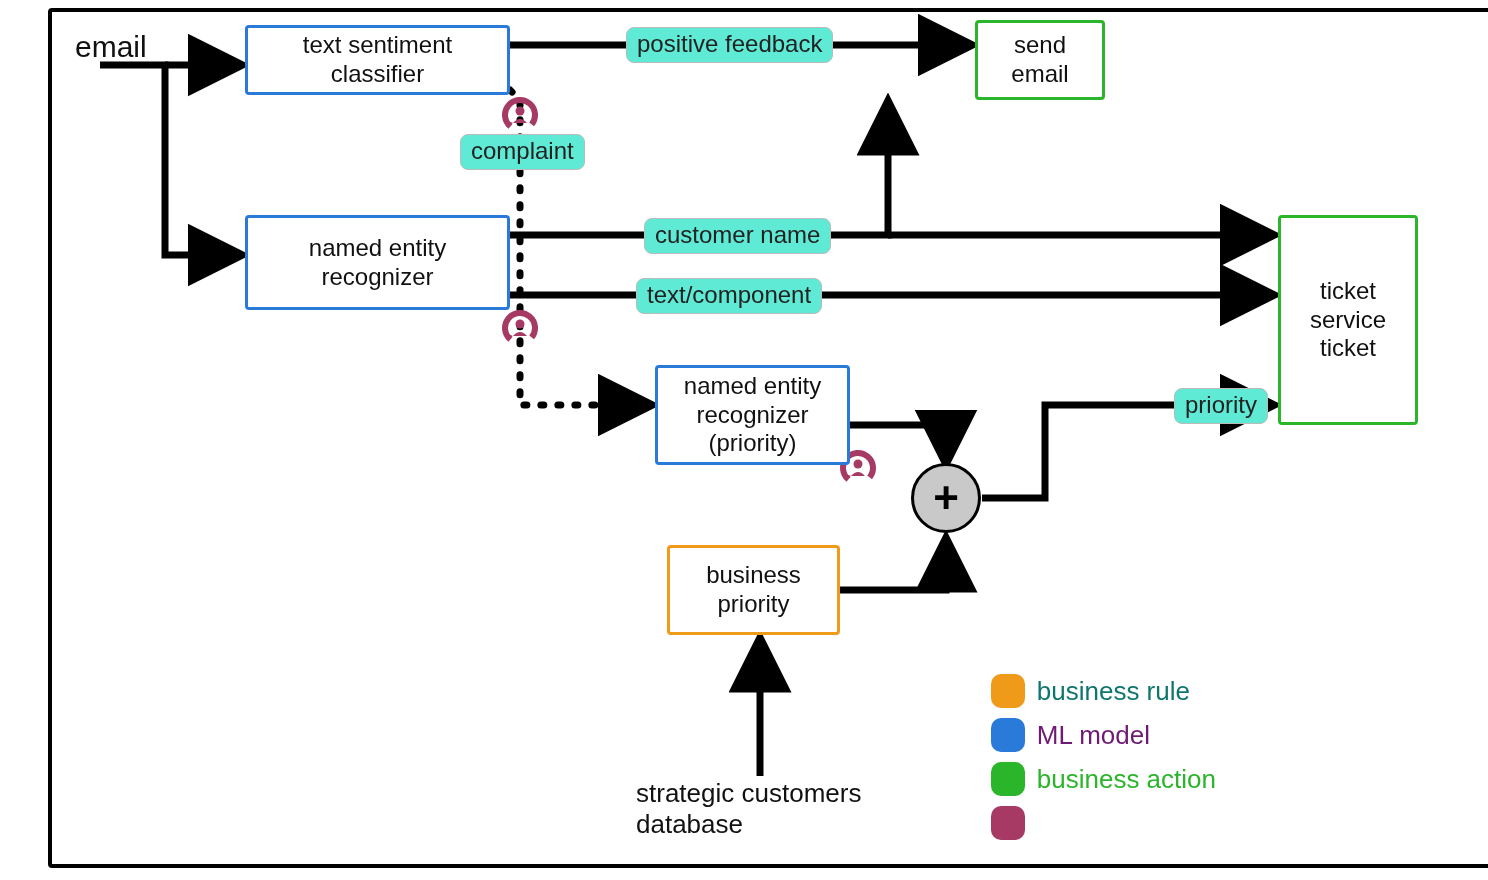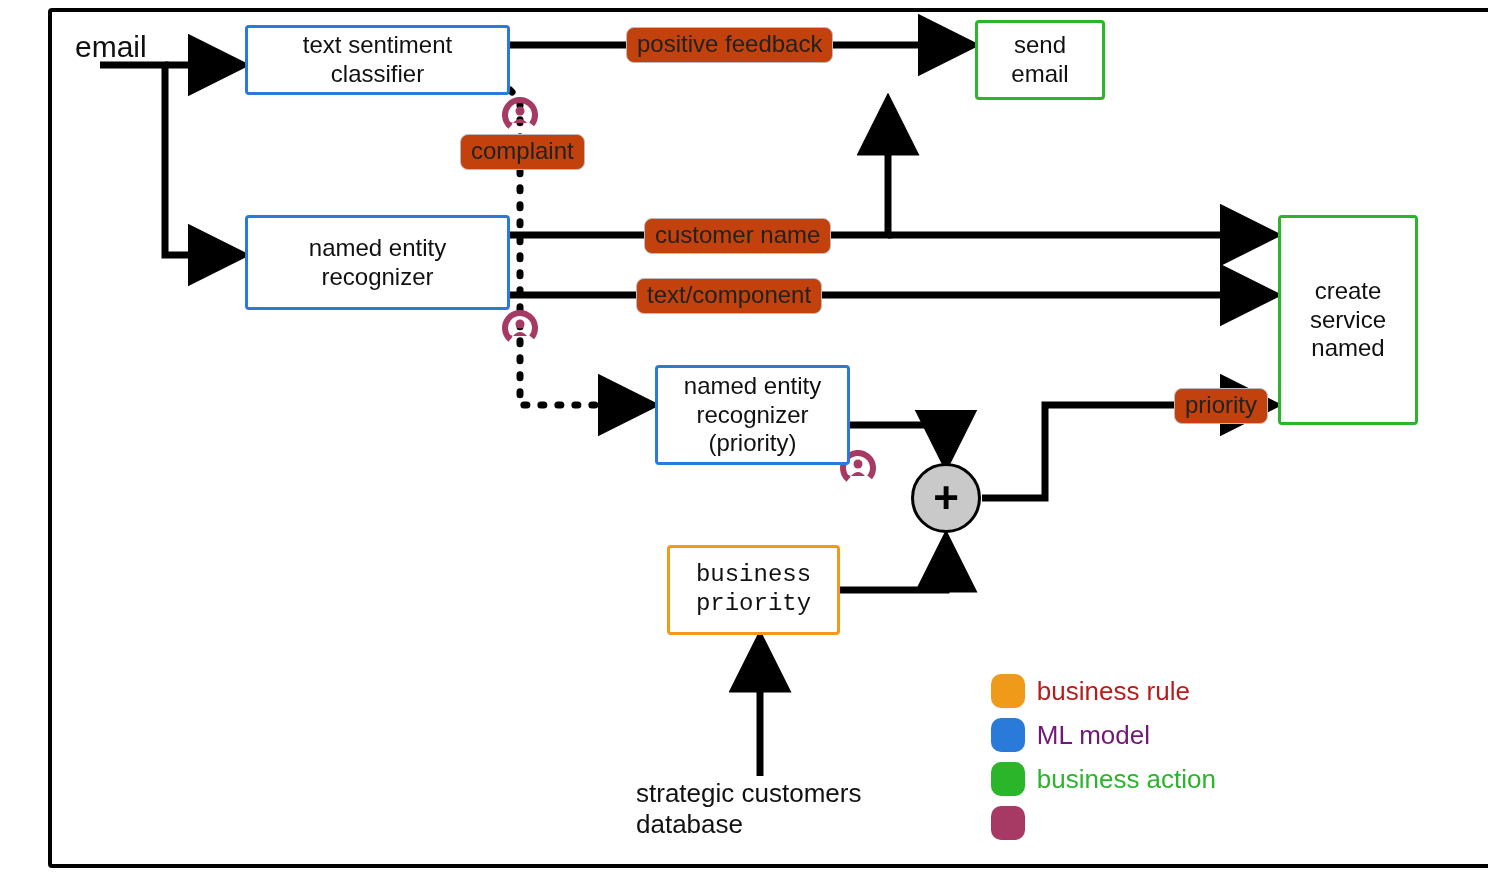--- a/index.html
+++ b/index.html
@@ -33,30 +33,30 @@
     font-size: 24px;
     color: #111;
     background: #fff;
     border: 3px solid;
     border-radius: 4px;
     box-sizing: border-box;
     padding: 6px 10px;
     line-height: 1.2;
   }
   .ml   { border-color: #2a7bd9; }
-  .biz  { border-color: #f09a1a; font-family: Liberation Mono, monospace; }
+  .biz  { border-color: #f09a1a; }
   .act  { border-color: #2bb52b; }
   .lbl {
     position: absolute;
     color: #111;
     font-size: 26px;
   }
   .edge-label {
     position: absolute;
-    background: #c2410c;
+    background: #5eead4;
     border: 1px solid #bbb;
     border-radius: 8px;
     padding: 2px 10px 4px 10px;
     font-size: 24px;
     color: #222;
     white-space: nowrap;
   }
   .svg-layer {
     position: absolute;
     left: 0; top: 0;
@@ -76,21 +76,21 @@
     margin-top: 10px;
   }
   .swatch {
     width: 34px; height: 34px;
     border-radius: 10px;
   }
   .sw-biz  { background: #f09a1a; }
   .sw-ml   { background: #2a7bd9; }
   .sw-act  { background: #2bb52b; }
   .sw-hum  { background: #a63a64; }
-  .leg-biz { color: #b91c1c; }
+  .leg-biz { color: #0f766e; }
   .leg-ml  { color: #701a75; }
   .leg-act { color: #2bb52b; }
   .leg-hum { color: #a63a64; }
   .plus-circle {
     position: absolute;
     width: 70px; height: 70px;
     border: 3px solid #000;
     border-radius: 50%;
     background: #c9c9c9;
     display: flex; align-items: center; justify-content: center;
@@ -167,21 +167,21 @@
   <div class="node ml" style="left:615px; top:365px; width:195px; height:100px">
     <span>named entity recognizer (priority)</span>
   </div>
   <div class="node biz" style="left:627px; top:545px; width:173px; height:90px">
     <span>business priority</span>
   </div>
   <div class="node act" style="left:935px; top:20px; width:130px; height:80px">
     <span>send email</span>
   </div>
   <div class="node act" style="left:1238px; top:215px; width:140px; height:210px">
-    <span>create service named</span>
+    <span>ticket service ticket</span>
   </div>
 
   <div class="plus-circle" style="left:871px; top:463px">+</div>
 
   <div class="edge-label" style="left:586px; top:27px">positive feedback</div>
   <div class="edge-label" style="left:420px; top:134px">complaint</div>
   <div class="edge-label" style="left:604px; top:218px">customer name</div>
   <div class="edge-label" style="left:596px; top:278px">text/component</div>
   <div class="edge-label" style="left:1134px; top:388px">priority</div>
 

